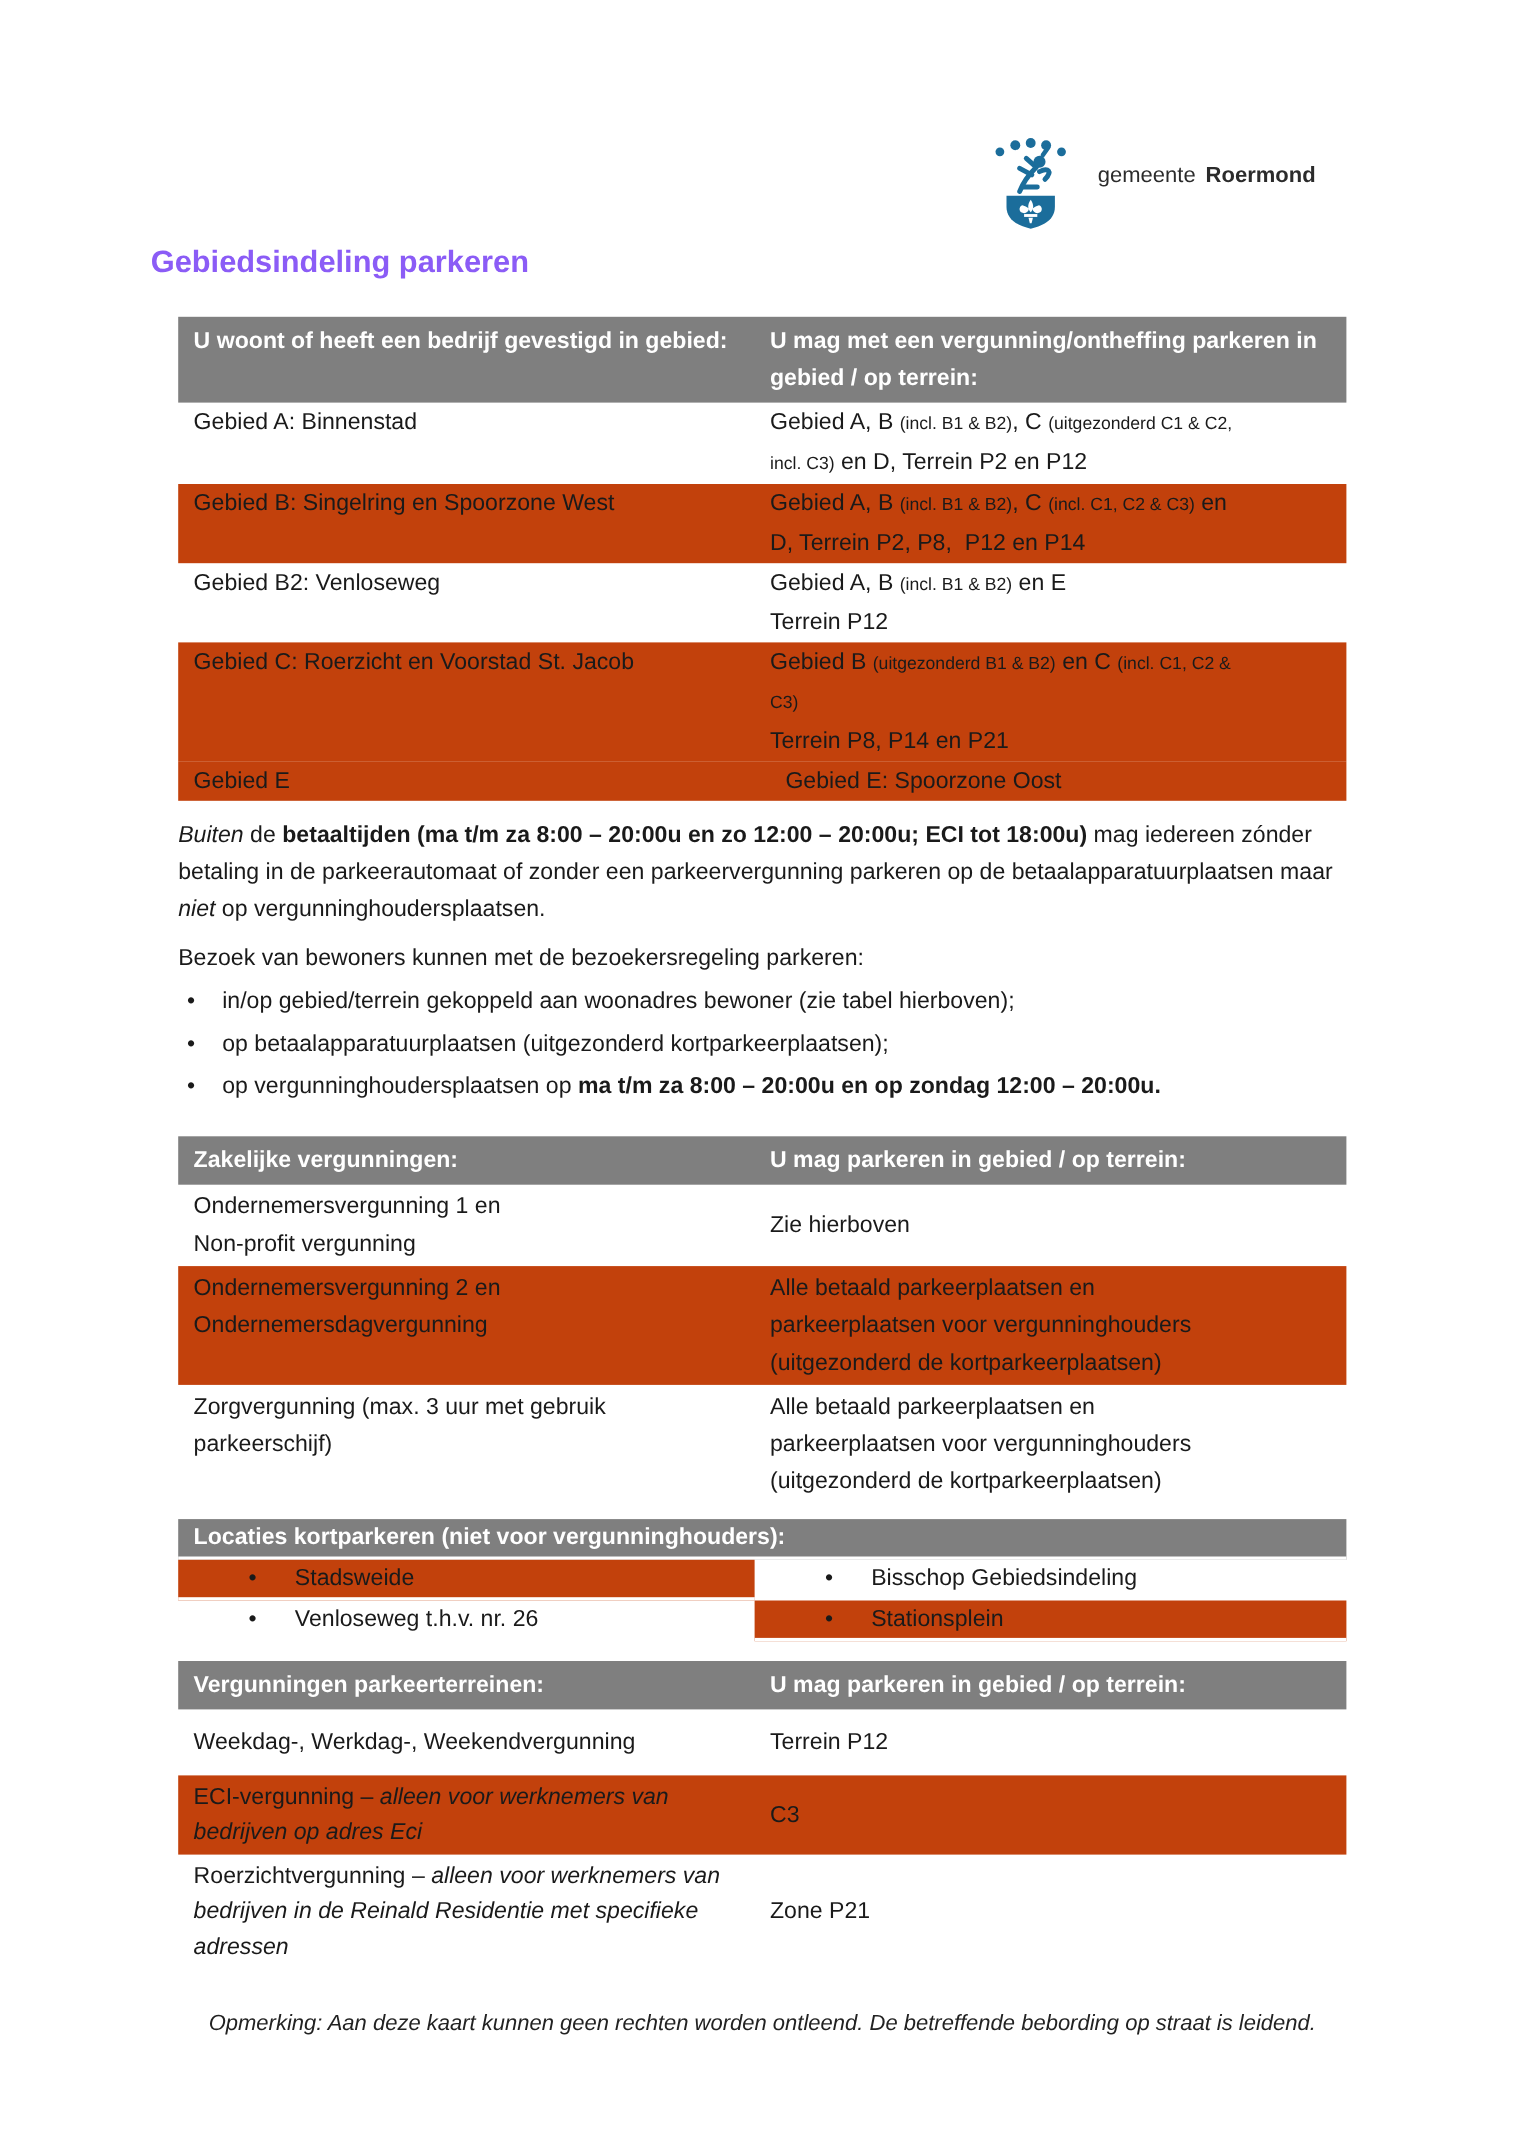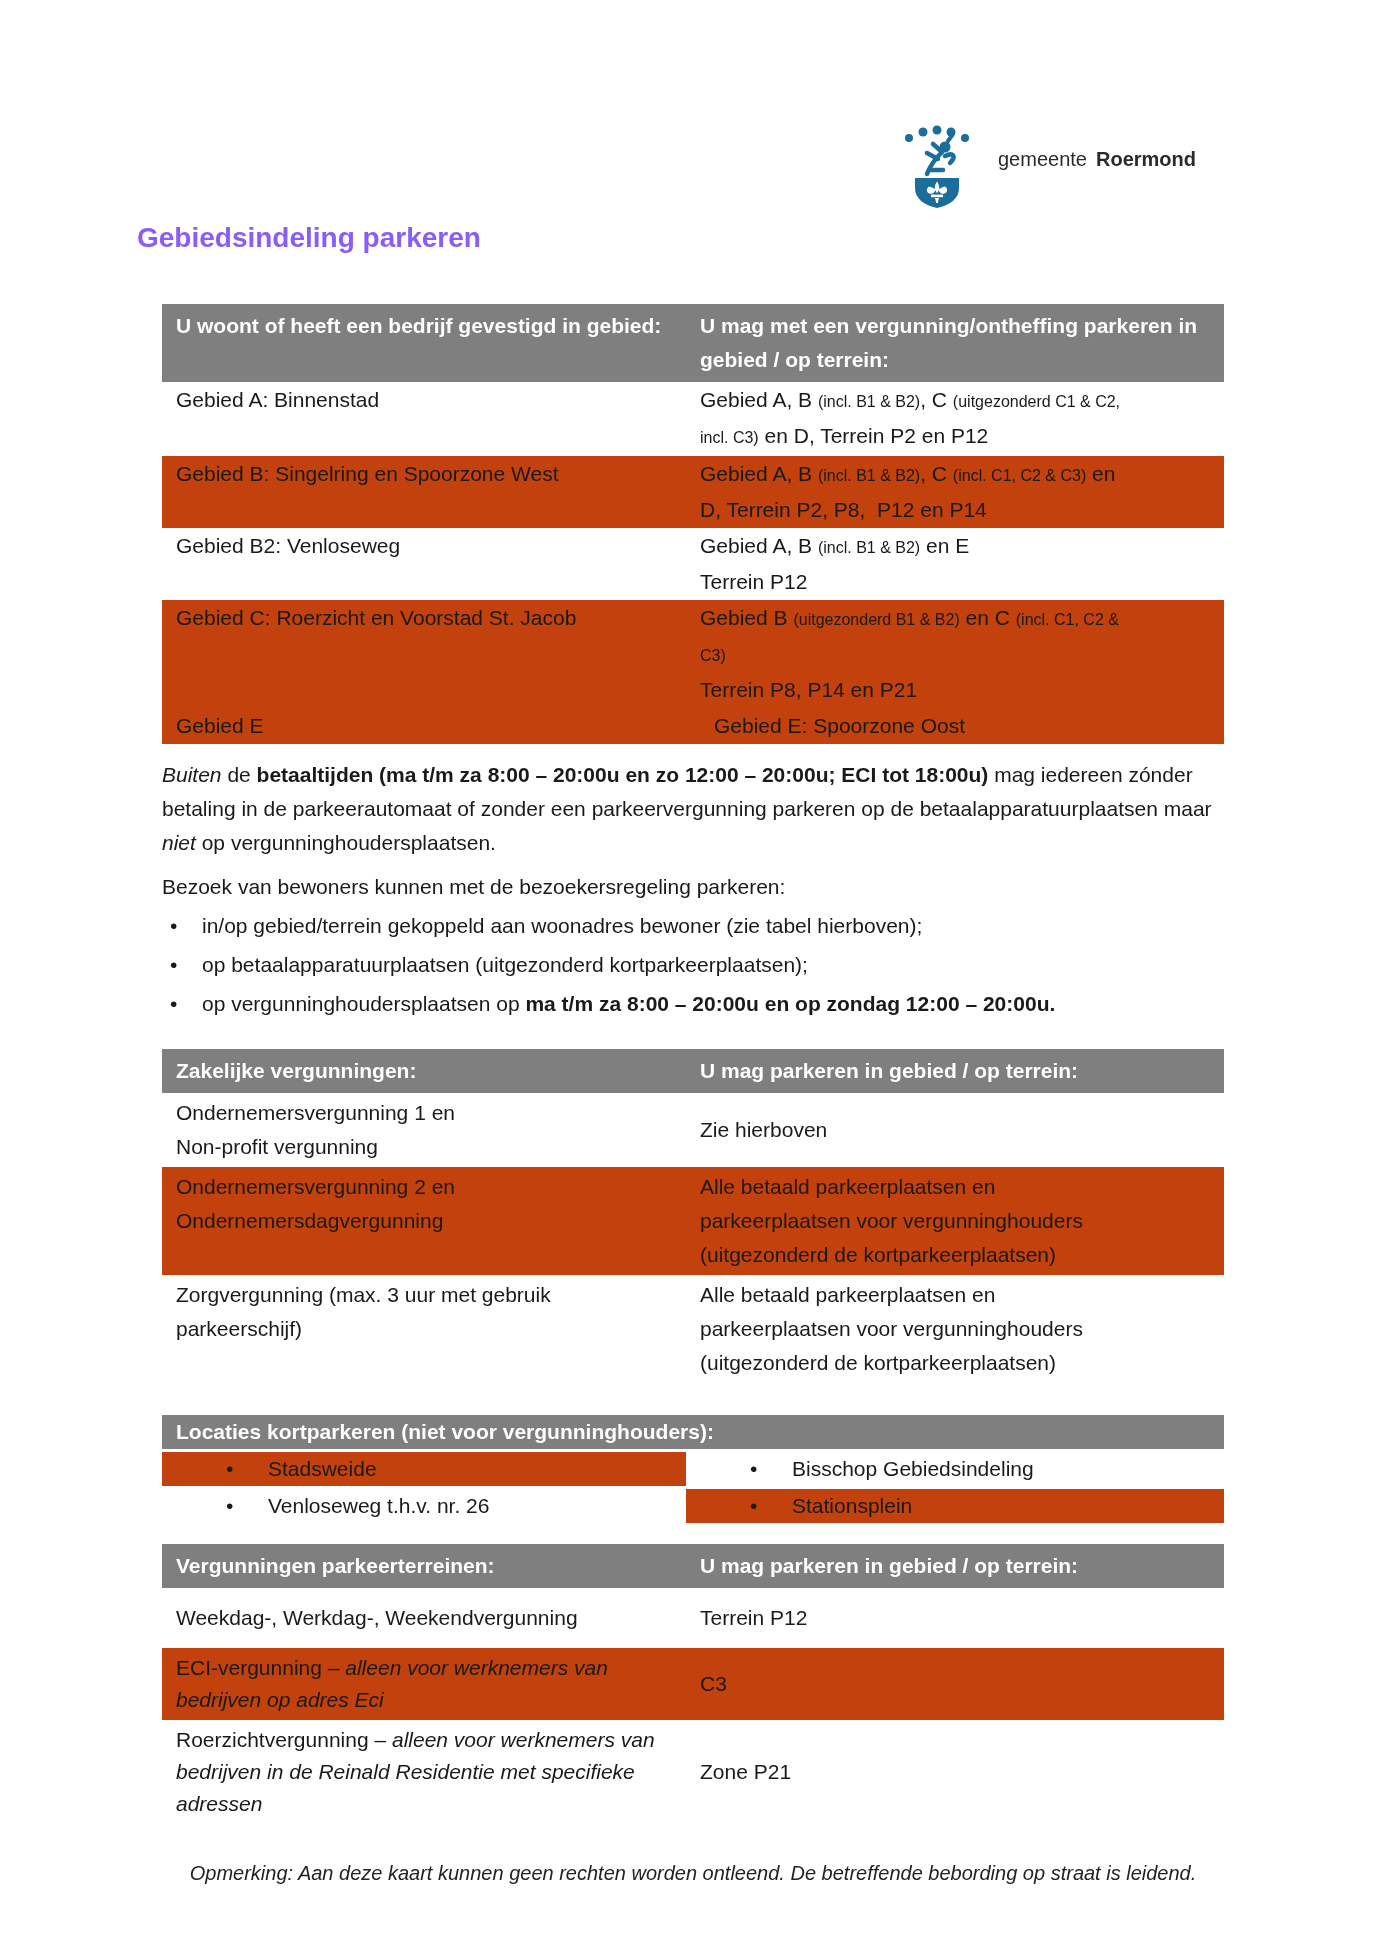--- a/index.html
+++ b/index.html
@@ -17,21 +17,21 @@
   .logo-block { position:absolute; left:900px; top:122px; display:flex; align-items:center; }
   .logo-block svg { display:block; }
   .brand { margin-left:24px; font-size:20px; color:#2b2b2b; white-space:nowrap; margin-top:-14px;}
   .brand .pre  { font-weight:400; margin-right:9px; }
   .brand .name { font-weight:700; }
 
   
   .doc-title { position:absolute; left:137px; top:222px; font-size:28px; font-weight:700; color:#8b5cf6; }
 
   
-  .main { position:absolute; left:162px; top:304px; width:1062px; font-size:21px; line-height:34px; }
+  .main { position:absolute; left:162px; top:288px; width:1062px; font-size:21px; line-height:34px; }
 
   
   .tbl  { width:100%; }
   .trow { display:flex; }
   .cell { box-sizing:border-box; padding:1px 14px; }
   .cl   { width:524px; }
   .cr   { width:538px; }
   .thead { background:#7f7f7f; color:#ffffff; font-weight:700; }
   .thead .cell { padding:5px 14px; }
   .shade { background:#c2410c; }
@@ -45,21 +45,21 @@
   .blist  { margin-top:2px; }
   .brow   { display:flex; margin-top:5px; }
   .bdot   { width:40px; padding-left:8px; box-sizing:border-box; }
   .btext  { flex:1; }
 
   
   .t2 { margin-top:28px; }
   .t2 .body-row .cell { padding-top:3px; padding-bottom:3px; }
 
   
-  .t3 { margin-top:32px; }
+  .t3 { margin-top:14px; }
   .t3 .thead .cell { width:100%; border-bottom:3px solid #fff; }
   .t3 .cell { border-bottom:3px solid #fff; padding-top:0; padding-bottom:0; }
   .t3 .bdot { width:42px; padding-left:50px; box-sizing:content-box; }
 
   
   .t4 { margin-top:18px; }
   .t4 .r1 .cell  { padding-top:13px; padding-bottom:13px; }
   .t4 .r2 .cell, .t4 .r3 .cell { padding-top:4px; padding-bottom:4px; line-height:32px; }
 
   

